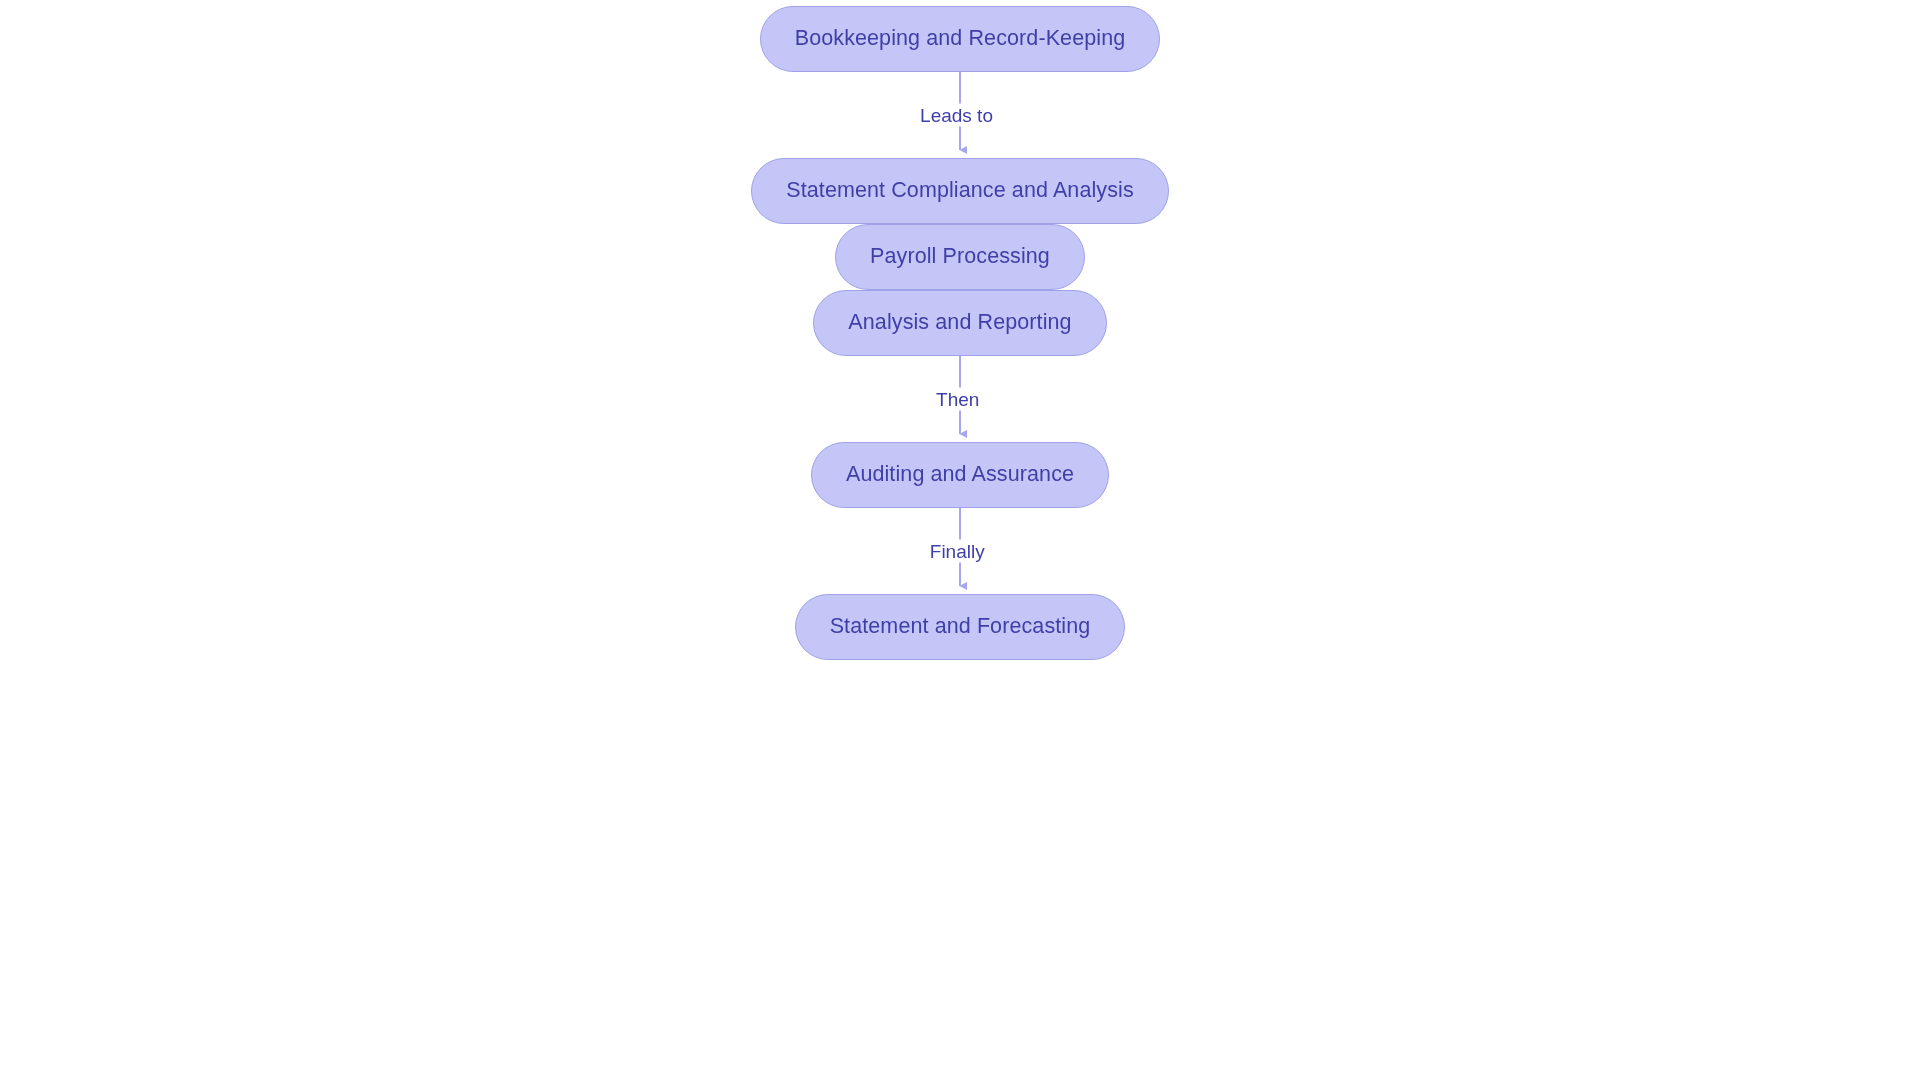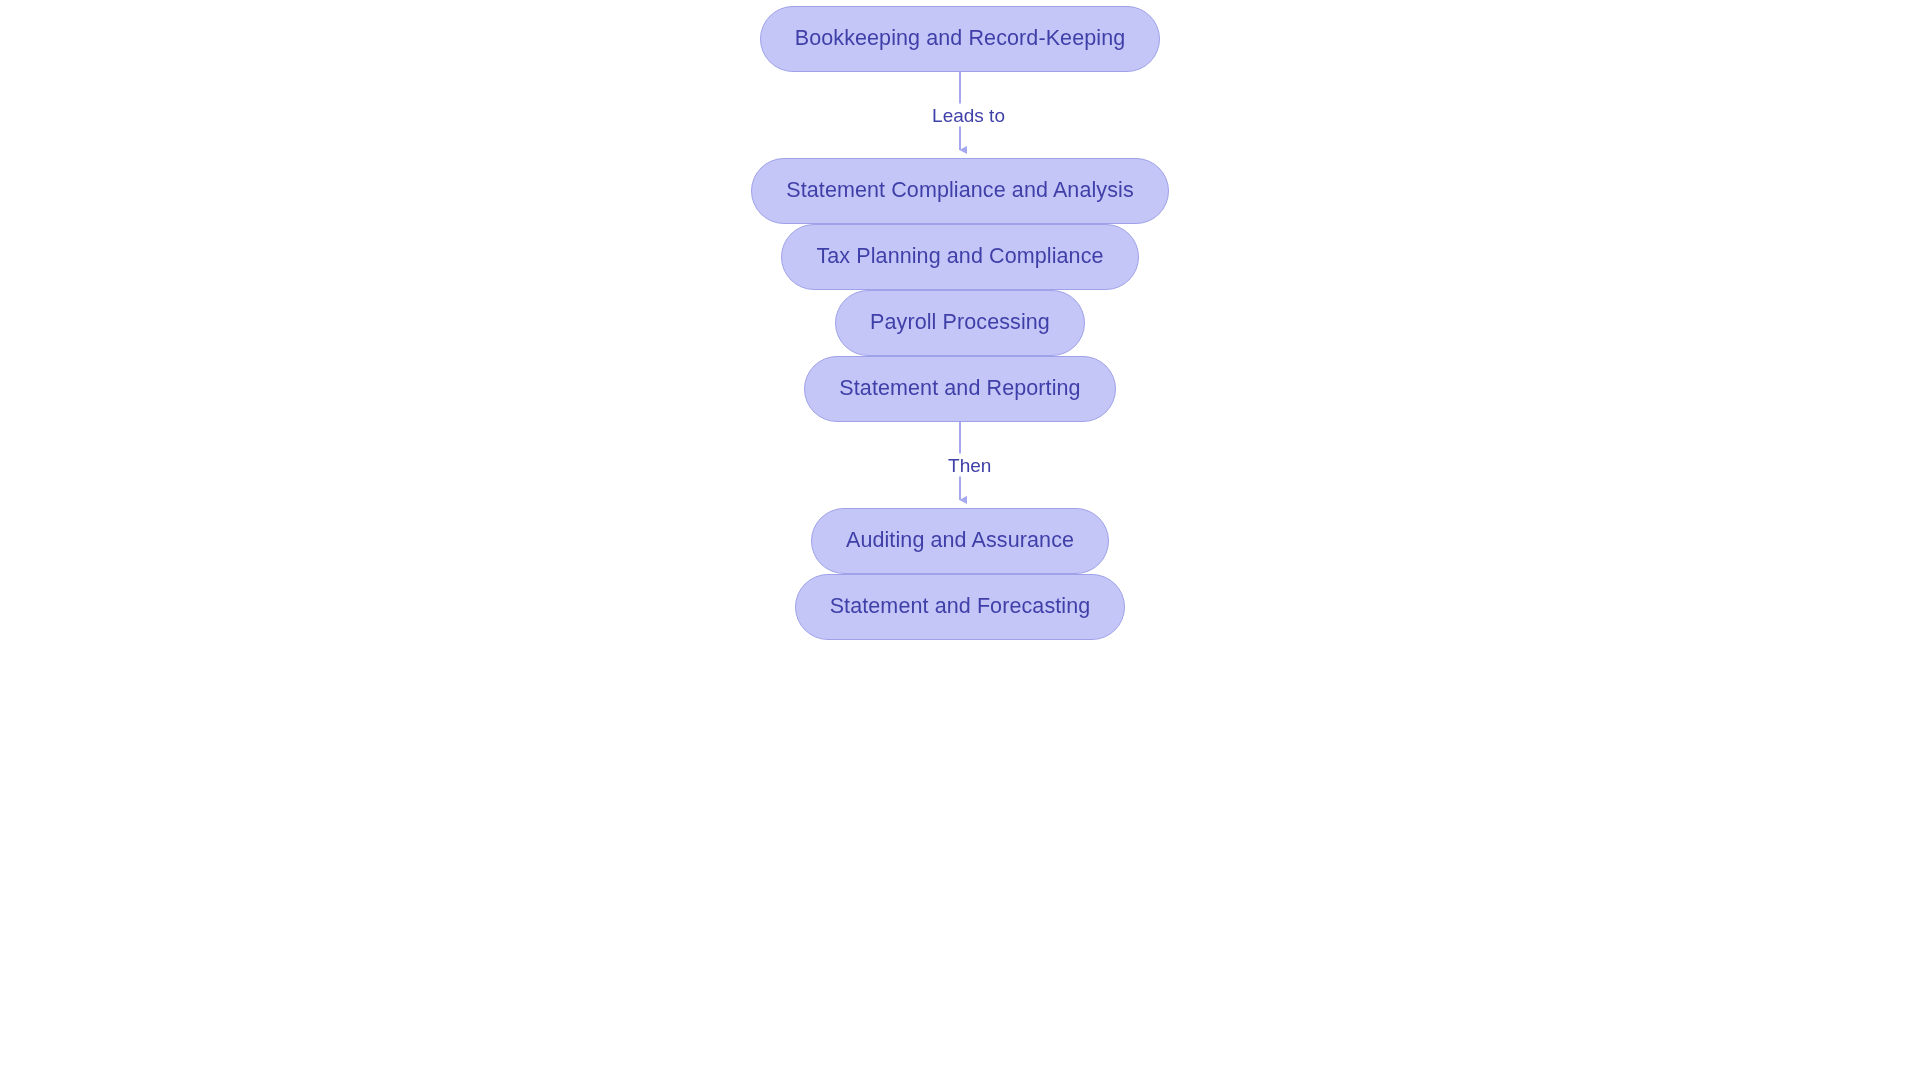--- a/index.html
+++ b/index.html
@@ -82,21 +82,20 @@
     color: #3f3fa8;
     font-size: 19px;
     line-height: 1;
     padding: 2px 7px;
     white-space: nowrap;
     font-family: "Liberation Sans", sans-serif;
   }
   
   .edge-label.shift-left {
     transform: translate(-54%, -50%);
-    margin-left: 12px;
   }
 </style>
 </head>
 <body>
 
 <div id="flowchart-canvas">
   <div class="flow-stack">
 
     <div class="flow-node">
       <span>Bookkeeping and Record-Keeping</span>
@@ -112,49 +111,57 @@
         <line x1="170" y1="0" x2="170" y2="78" stroke="#a5a8ee" stroke-width="2" marker-end="url(#arrowhead-1)"></line>
       </svg>
       <span class="edge-label shift-left">Leads to</span>
     </div>
 
     <div class="flow-node">
       <span>Statement Compliance and Analysis</span>
     </div>
 
 
-    <div class="flow-node">
-      <span>Tax Planning and Compliance</span>
-    </div>
 
 
     <div class="flow-node">
       <span>Payroll Processing</span>
     </div>
 
 
     <div class="flow-node">
-      <span>Statement and Reporting</span>
+      <span>Analysis and Reporting</span>
     </div>
 
     <div class="flow-connector">
       <svg viewBox="0 0 340 86" xmlns="http://www.w3.org/2000/svg" aria-hidden="true">
         <defs>
           <marker id="arrowhead-5" markerWidth="9" markerHeight="9" refX="4.5" refY="7.6" orient="auto" markerUnits="userSpaceOnUse">
             <path d="M0.4,0.6 L8.6,0.6 L4.5,8.2 Z" fill="#a5a8ee"></path>
           </marker>
         </defs>
         <line x1="170" y1="0" x2="170" y2="78" stroke="#a5a8ee" stroke-width="2" marker-end="url(#arrowhead-5)"></line>
       </svg>
       <span class="edge-label shift-left">Then</span>
     </div>
 
     <div class="flow-node">
       <span>Auditing and Assurance</span>
     </div>
 
+    <div class="flow-connector">
+      <svg viewBox="0 0 340 86" xmlns="http://www.w3.org/2000/svg" aria-hidden="true">
+        <defs>
+          <marker id="arrowhead-6" markerWidth="9" markerHeight="9" refX="4.5" refY="7.6" orient="auto" markerUnits="userSpaceOnUse">
+            <path d="M0.4,0.6 L8.6,0.6 L4.5,8.2 Z" fill="#a5a8ee"></path>
+          </marker>
+        </defs>
+        <line x1="170" y1="0" x2="170" y2="78" stroke="#a5a8ee" stroke-width="2" marker-end="url(#arrowhead-6)"></line>
+      </svg>
+      <span class="edge-label shift-left">Finally</span>
+    </div>
 
     <div class="flow-node">
       <span>Statement and Forecasting</span>
     </div>
 
   </div>
 </div>
 
 </body></html>

